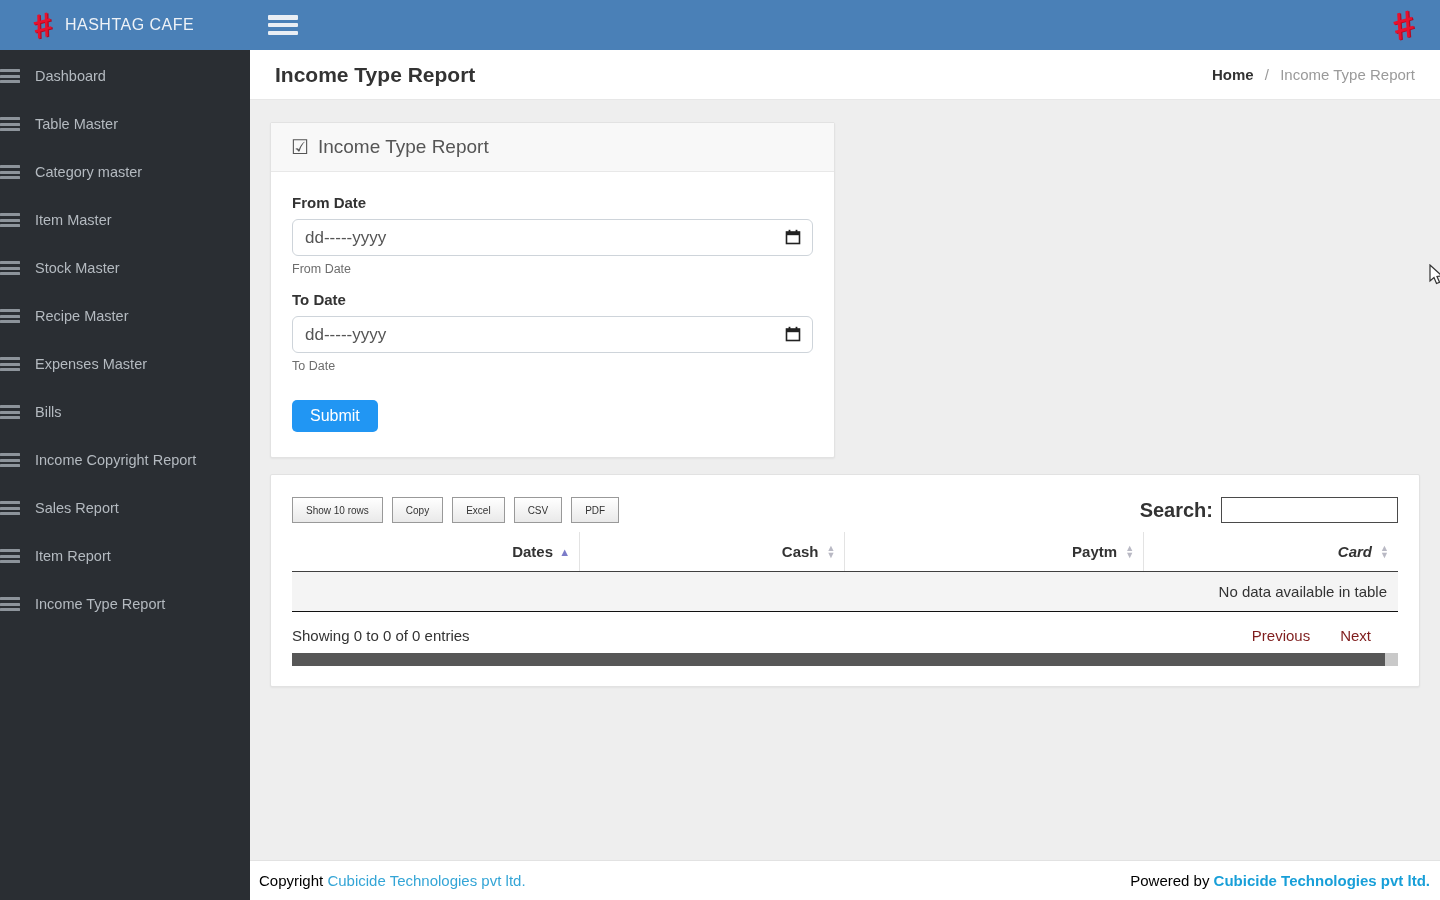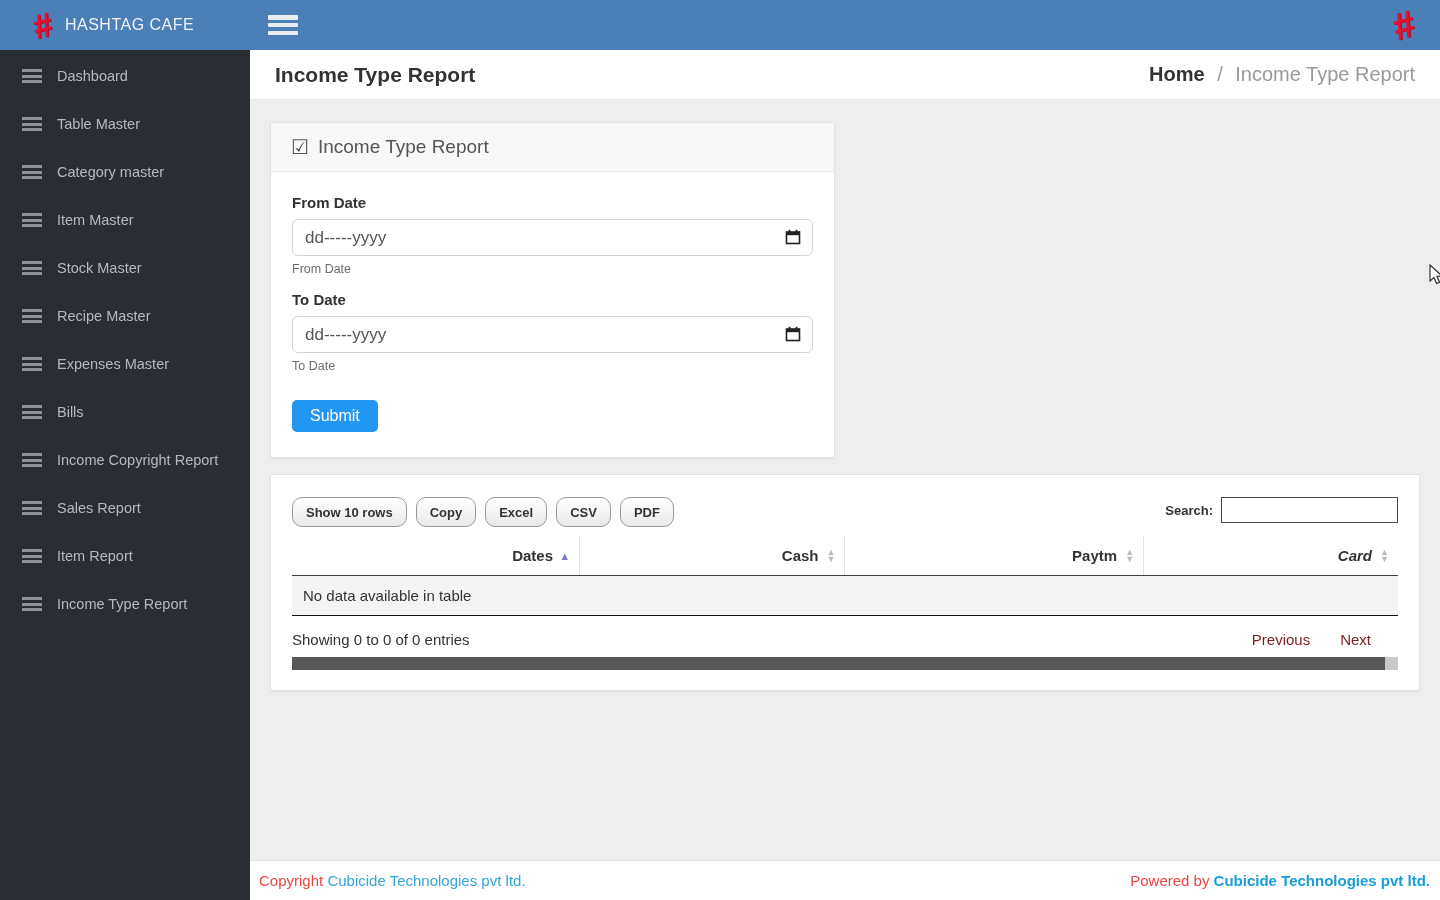--- a/index.html
+++ b/index.html
@@ -11,30 +11,30 @@
   .brand { width:250px; display:flex; align-items:center; padding-left:33px; cursor:pointer; }
   .hash-logo { color:#e8112d; font-weight:bold; font-size:34px; transform:rotate(-14deg); display:inline-block; text-shadow:1px 1px 0 #b00a22; line-height:1; }
   .brand-name { color:#eef2f7; font-size:16px; letter-spacing:.5px; margin-left:13px; font-weight:400; }
   .menu-toggle { margin-left:18px; width:30px; height:20px; display:flex; flex-direction:column; justify-content:space-between; cursor:pointer; }
   .menu-toggle span { display:block; height:4.5px; border-radius:1px; background:#e9eef4; }
   .topbar-right { margin-left:auto; margin-right:26px; }
   .hash-logo.big { font-size:38px; transform:rotate(-16deg); }
 
   
   .sidebar { position:absolute; top:50px; left:0; width:250px; height:850px; background:#2a2e33; padding-top:2px; }
-  .side-item { height:48px; display:flex; align-items:center; padding-left:22px; cursor:pointer; }
+  .side-item { height:48px; display:flex; align-items:center; cursor:pointer; }
   .side-bars { width:20px; height:14px; display:flex; flex-direction:column; justify-content:space-between; flex:0 0 20px; }
   .side-bars span { display:block; height:3px; background:#8d949b; border-radius:.5px; }
   .side-label { color:#b4bac0; font-size:14.5px; margin-left:15px; white-space:nowrap; }
 
   
   .main { position:absolute; top:50px; left:250px; width:1190px; height:850px; display:flex; flex-direction:column; }
   .page-header { height:50px; background:#ffffff; border-bottom:1px solid #e7e7e7; display:flex; align-items:center; justify-content:space-between; padding:0 25px; }
   .page-title { font-size:21px; font-weight:bold; color:#333; }
-  .breadcrumb { font-size:20px; }
+  .breadcrumb { font-size:15px; }
   .crumb-home { color:#333; font-weight:bold; text-decoration:none; cursor:pointer; }
   .crumb-sep { color:#9a9a9a; margin:0 7px; }
   .crumb-current { color:#9a9a9a; }
 
   .content { flex:1; background:#eeeeee; padding:22px 20px 0 20px; overflow:hidden; }
 
   
   .card { background:#fff; border:1px solid #e2e2e2; border-radius:2px; box-shadow:0 1px 2px rgba(0,0,0,.05); }
   .card-header { background:#f8f8f8; border-bottom:1px solid #e8e8e8; padding:12px 20px; font-size:19px; color:#555; display:flex; align-items:center; }
   .card-header .hd-icon { margin-right:9px; font-size:20px; color:#555; }
@@ -47,44 +47,44 @@
   .date-input { width:100%; height:37px; border:1px solid #ced4da; border-radius:6px; padding:0 34px 0 12px; font-size:17px; color:#555; font-family:inherit; background:#fff; }
   .date-input::placeholder { color:#555; opacity:1; }
   .cal-icon { position:absolute; right:12px; top:10px; cursor:pointer; }
   .fld-helper { font-size:12.5px; color:#6d6d6d; margin-top:6px; margin-bottom:15px; }
   .submit-btn { margin-top:12px; background:#2196f3; color:#fff; border:none; border-radius:5px; font-size:16px; padding:7px 18px; cursor:pointer; font-family:inherit; }
 
   .table-card { width:1150px; margin-top:16px; }
   .table-body { padding:22px 21px 20px 21px; }
   .dt-toolbar { display:flex; align-items:flex-start; justify-content:space-between; }
   .dt-buttons { display:flex; }
-  .dt-btn { margin-right:9px; padding:6.5px 13px; font-size:13px; color:#333; border:1px solid #999; border-radius:10px; background:linear-gradient(to bottom,#ffffff 0%,#e9e9e9 100%); cursor:pointer; font-family:inherit;font-weight:bold; }
+  .dt-btn { margin-right:9px; padding:6.5px 13px; font-size:10px; color:#333; border:1px solid #999; border-radius:0; background:linear-gradient(to bottom,#ffffff 0%,#e9e9e9 100%); cursor:pointer; font-family:inherit; }
   .dt-search { display:flex; align-items:center; }
-  .dt-search label { font-size:13px; font-weight:bold; color:#333; margin-right:8px; }
+  .dt-search label { font-size:20px; font-weight:bold; color:#333; margin-right:8px; }
   .dt-search input { width:177px; height:26px; border:1px solid #4a4a4a; border-radius:0; padding:0 6px; font-family:inherit; font-size:14px; }
 
   table.dt { width:100%; border-collapse:collapse; margin-top:9px; }
   table.dt th { text-align:right; font-size:15px; font-weight:bold; color:#333; padding:11px 26px 11px 18px; border-bottom:1px solid #404040; border-right:1px solid #e3e3e3; position:relative; cursor:pointer; }
   table.dt th:last-child { border-right:none;font-style:italic; }
   .sort { position:absolute; right:9px; top:50%; transform:translateY(-50%); display:flex; flex-direction:column; line-height:7px; font-size:9px; }
   .sort .up-active { color:#7c7cc9; font-size:11px; line-height:11px; }
   .sort .dim { color:#b9b9c4; }
-  td.dt-empty { text-align:left; font-size:15px; color:#333; padding:11px; background:#f4f4f4; border-bottom:1px solid #111; }
+  td.dt-empty { text-align:right; font-size:15px; color:#333; padding:11px; background:#f4f4f4; border-bottom:1px solid #111; }
 
   .dt-footer { display:flex; justify-content:space-between; align-items:center; margin-top:15px; }
   .dt-info { font-size:15px; color:#333; }
   .dt-paginate { display:flex; margin-right:12px; }
   .page-btn { font-size:15px; color:#7f1d1d; padding:0 15px; cursor:default; }
 
   .dt-scrollbar { margin-top:9px; height:13px; background:#c9c9c9; position:relative; cursor:pointer; }
   .dt-scroll-thumb { position:absolute; left:0; top:0; height:13px; width:98.8%; background:#575757; }
 
   
   .footer { height:40px; background:#fff; border-top:1px solid #e2e2e2; display:flex; align-items:center; justify-content:space-between; padding:0 10px 0 9px; font-size:15px; }
-  .muted { color:#ef4444; }
+  .muted { color:#000000; }
   .footer a { text-decoration:none; cursor:pointer; }
   .link-lite { color:#34a5d6; }
   .link-bold { color:#189fd8; font-weight:bold; }
 
   
   .cursor { position:absolute; left:1429px; top:264px; z-index:99; pointer-events:none; }
 </style>
 </head>
 <body>
 

